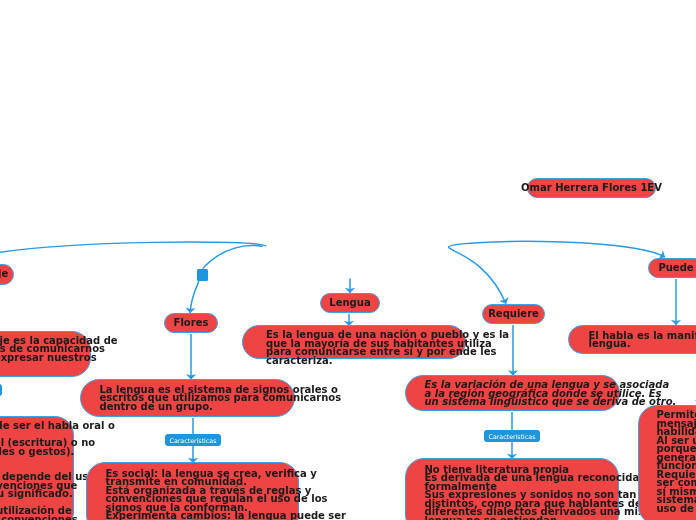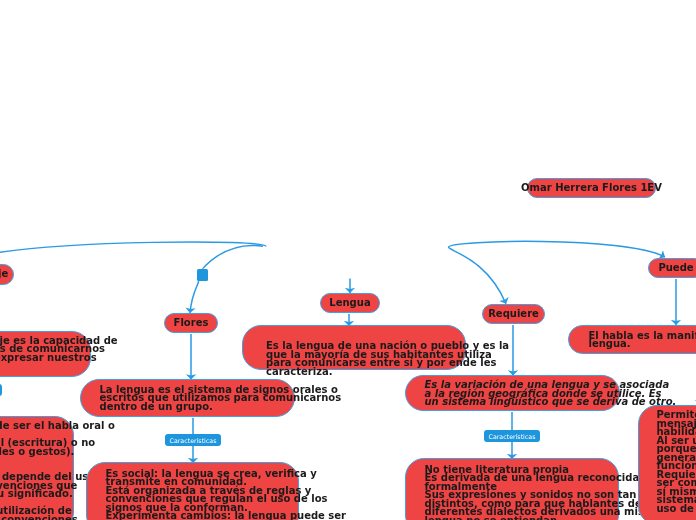--- a/index.html
+++ b/index.html
@@ -101,21 +101,21 @@
 Está organizada a través de reglas y
 convenciones que regulan el uso de los
 signos que la conforman.
 Experimenta cambios: la lengua puede ser
 modificada por los hablantes.</span>
   </div>
 
   <div class="node pill" style="left:320px;top:293px;width:60px;height:20px;">
     <span class="tx">Lengua</span>
   </div>
-  <div class="node para" style="left:242px;top:325px;width:224px;height:45px;padding:16px 0 0 23px;">
+  <div class="node para" style="left:242px;top:325px;width:224px;height:34px;padding:5px 0 0 23px;">
     <span class="tx">Es la lengua de una nación o pueblo y es la
 que la mayoría de sus habitantes utiliza
 para comunicarse entre sí y por ende les
 caracteriza.</span>
   </div>
 
   <div class="node pill" style="left:482px;top:304px;width:63px;height:20px;">
     <span class="tx">Requiere</span>
   </div>
   <div class="node para" style="left:405px;top:375px;width:215px;height:36px;padding:5px 0 0 18.5px;font-style:italic;">

